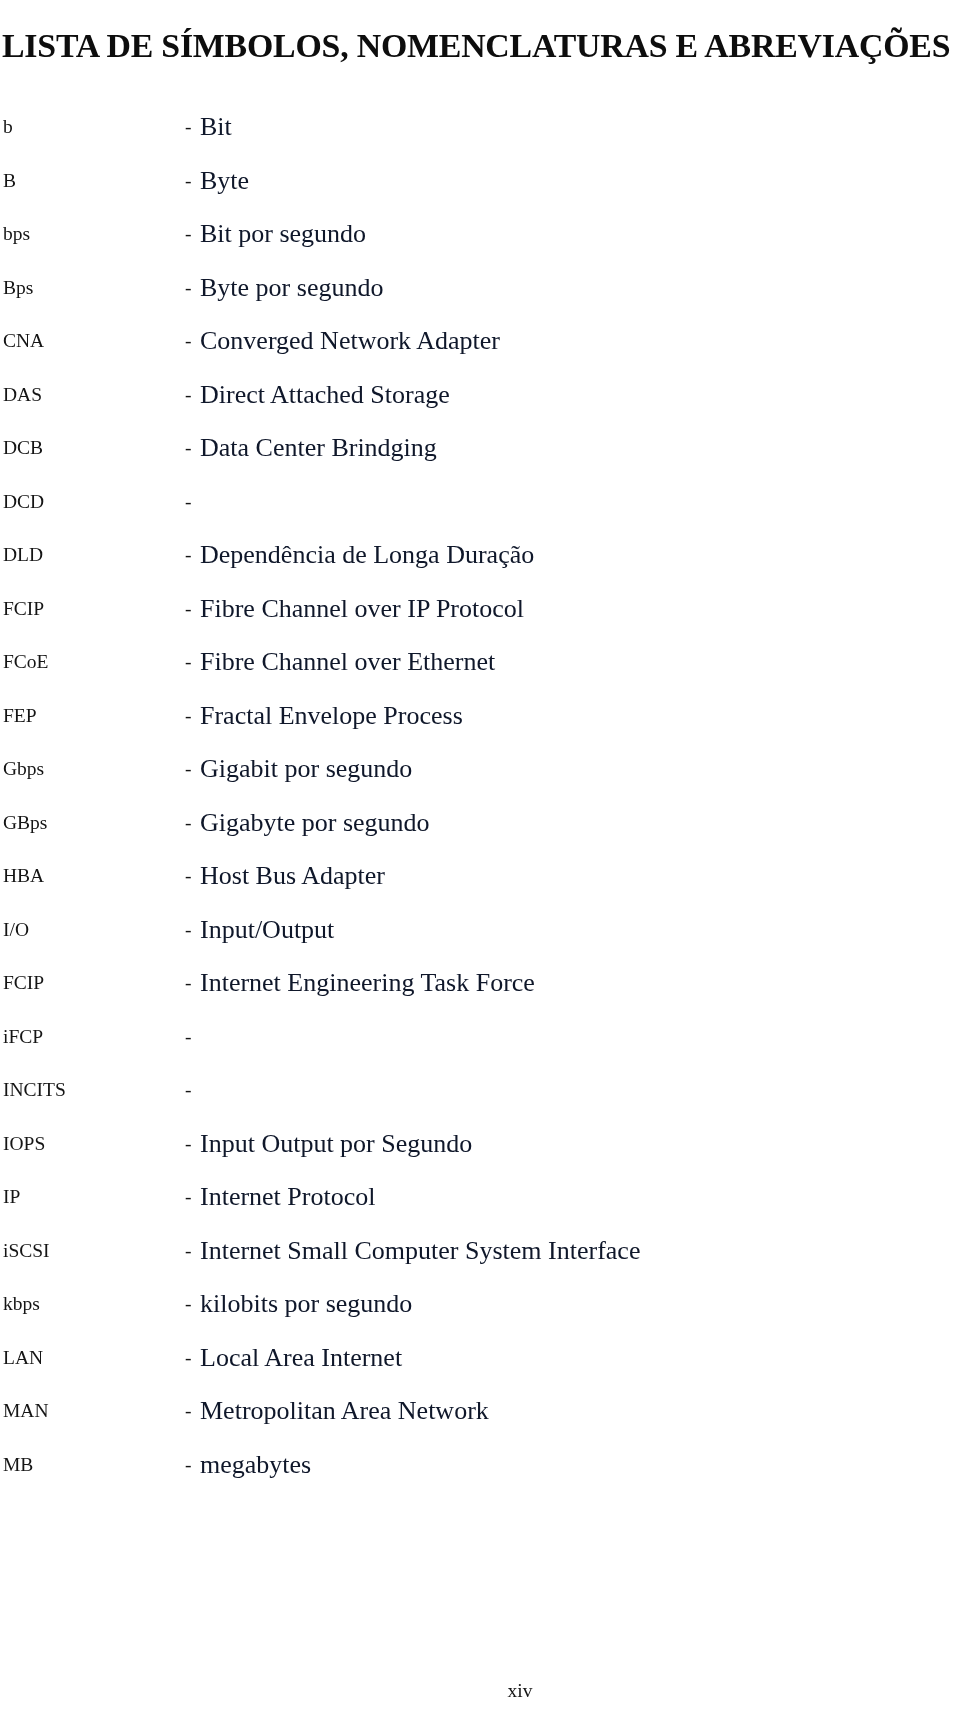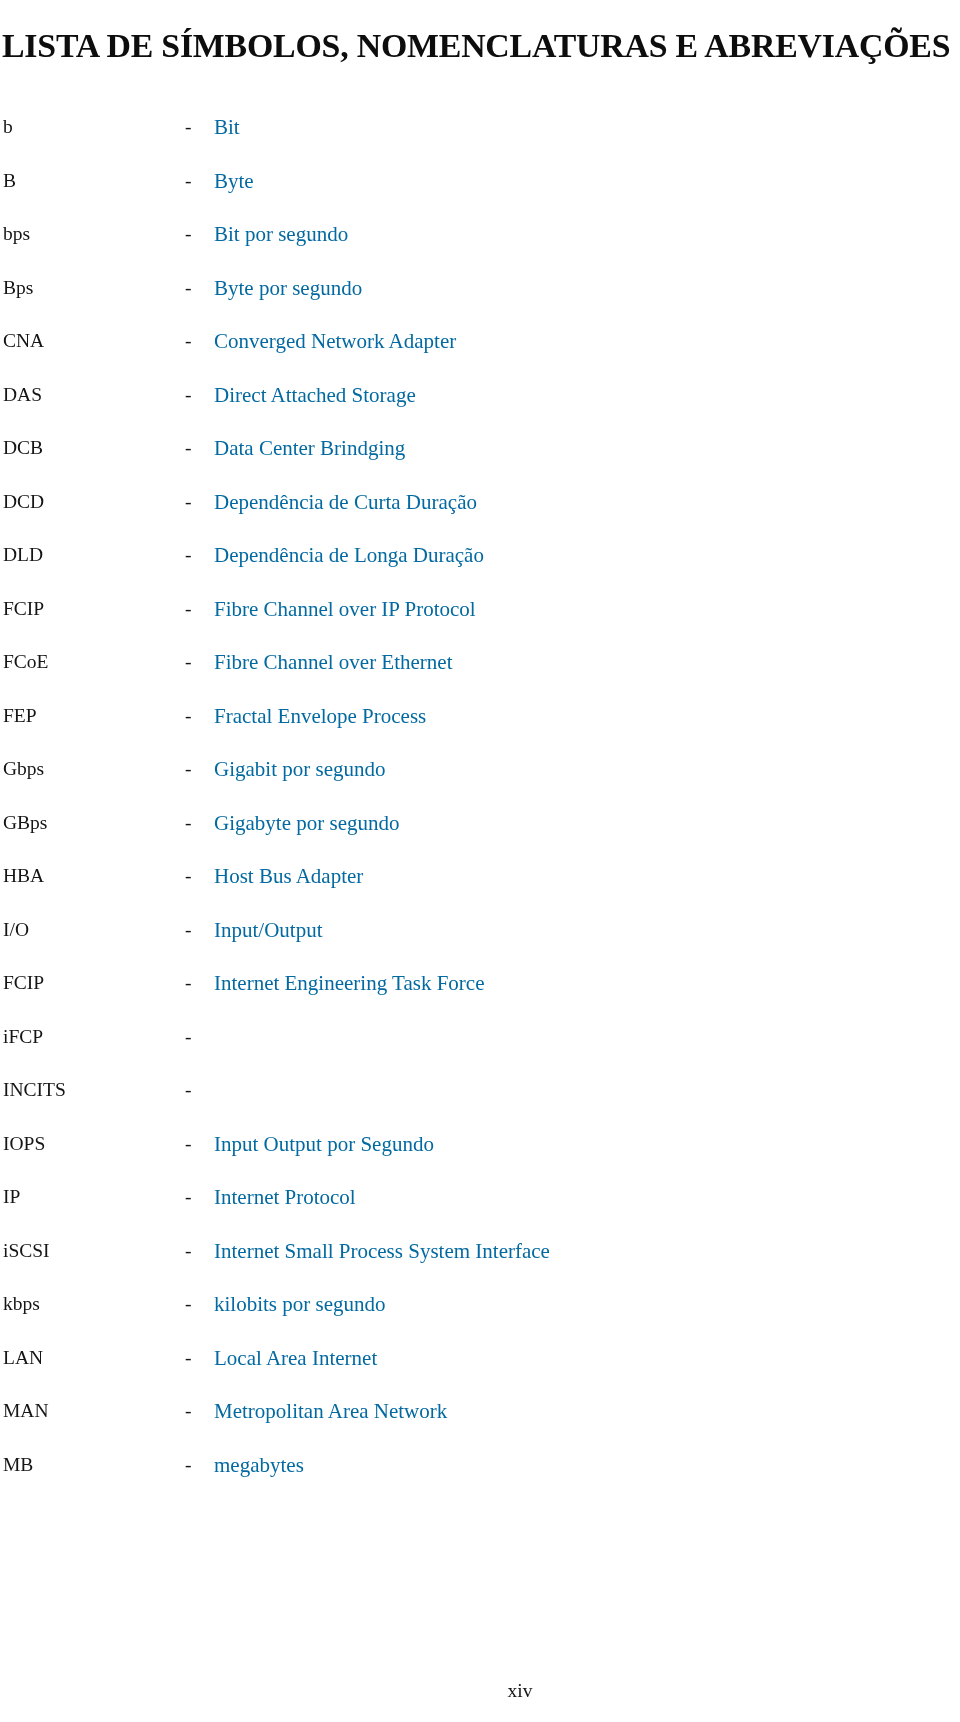--- a/index.html
+++ b/index.html
@@ -59,25 +59,25 @@
   .abbr-sep {
     position: absolute;
     left: 185px;
     top: 0;
     font-size: 19.5px;
     line-height: 30px;
     color: #151515;
   }
   .abbr-def {
     position: absolute;
-    left: 214px;
+    left: 200px;
     top: 0;
-    font-size: 21px;
+    font-size: 26px;
     line-height: 30px;
-    color: #0369a1;
+    color: #0f172a;
     white-space: nowrap;
   }
 
   
   .page-folio {
     position: absolute;
     left: 0;
     top: 1678px;
     width: 1040px;
     text-align: center;
@@ -125,21 +125,20 @@
         <span class="abbr-def">Direct Attached Storage</span>
       </div>
       <div class="abbr-row">
         <span class="abbr-term">DCB</span>
         <span class="abbr-sep">-</span>
         <span class="abbr-def">Data Center Brindging</span>
       </div>
       <div class="abbr-row">
         <span class="abbr-term">DCD</span>
         <span class="abbr-sep">-</span>
-        <span class="abbr-def">Dependência de Curta Duração</span>
       </div>
       <div class="abbr-row">
         <span class="abbr-term">DLD</span>
         <span class="abbr-sep">-</span>
         <span class="abbr-def">Dependência de Longa Duração</span>
       </div>
       <div class="abbr-row">
         <span class="abbr-term">FCIP</span>
         <span class="abbr-sep">-</span>
         <span class="abbr-def">Fibre Channel over IP Protocol</span>
@@ -193,21 +192,21 @@
         <span class="abbr-def">Input Output por Segundo</span>
       </div>
       <div class="abbr-row">
         <span class="abbr-term">IP</span>
         <span class="abbr-sep">-</span>
         <span class="abbr-def">Internet Protocol</span>
       </div>
       <div class="abbr-row">
         <span class="abbr-term">iSCSI</span>
         <span class="abbr-sep">-</span>
-        <span class="abbr-def">Internet Small Process System Interface</span>
+        <span class="abbr-def">Internet Small Computer System Interface</span>
       </div>
       <div class="abbr-row">
         <span class="abbr-term">kbps</span>
         <span class="abbr-sep">-</span>
         <span class="abbr-def">kilobits por segundo</span>
       </div>
       <div class="abbr-row">
         <span class="abbr-term">LAN</span>
         <span class="abbr-sep">-</span>
         <span class="abbr-def">Local Area Internet</span>

